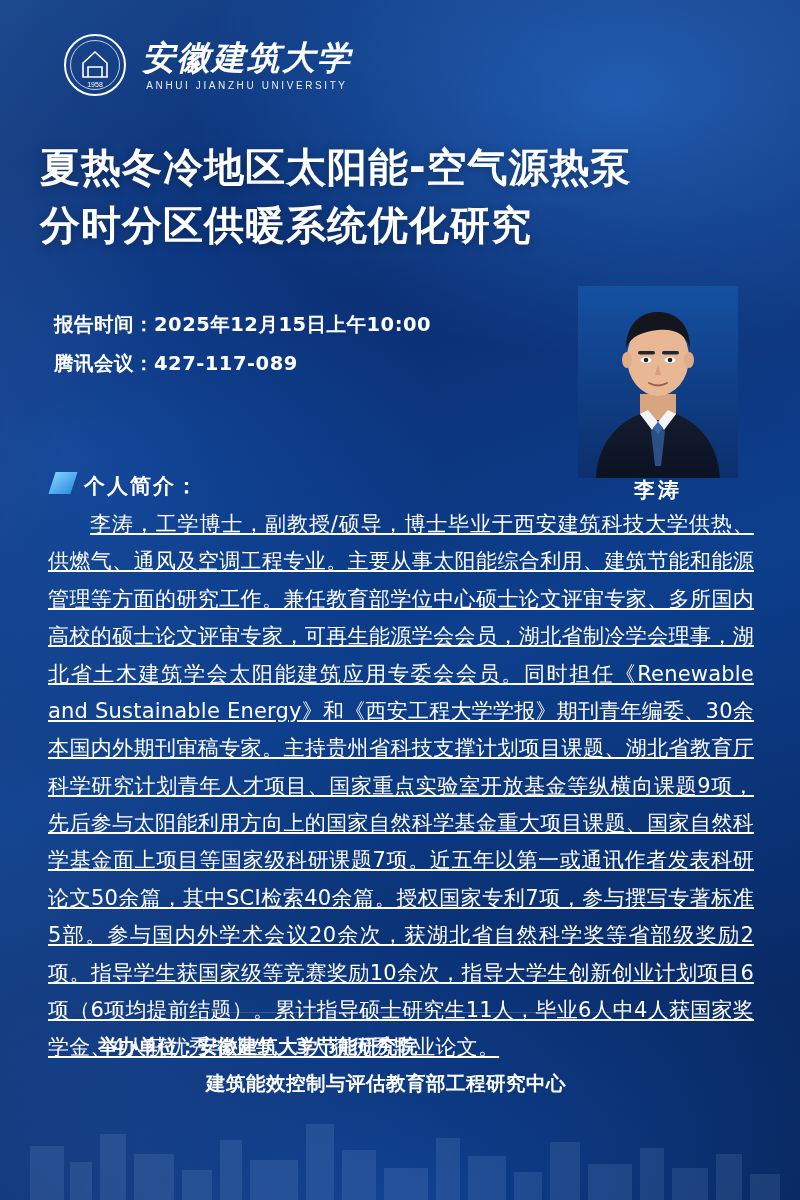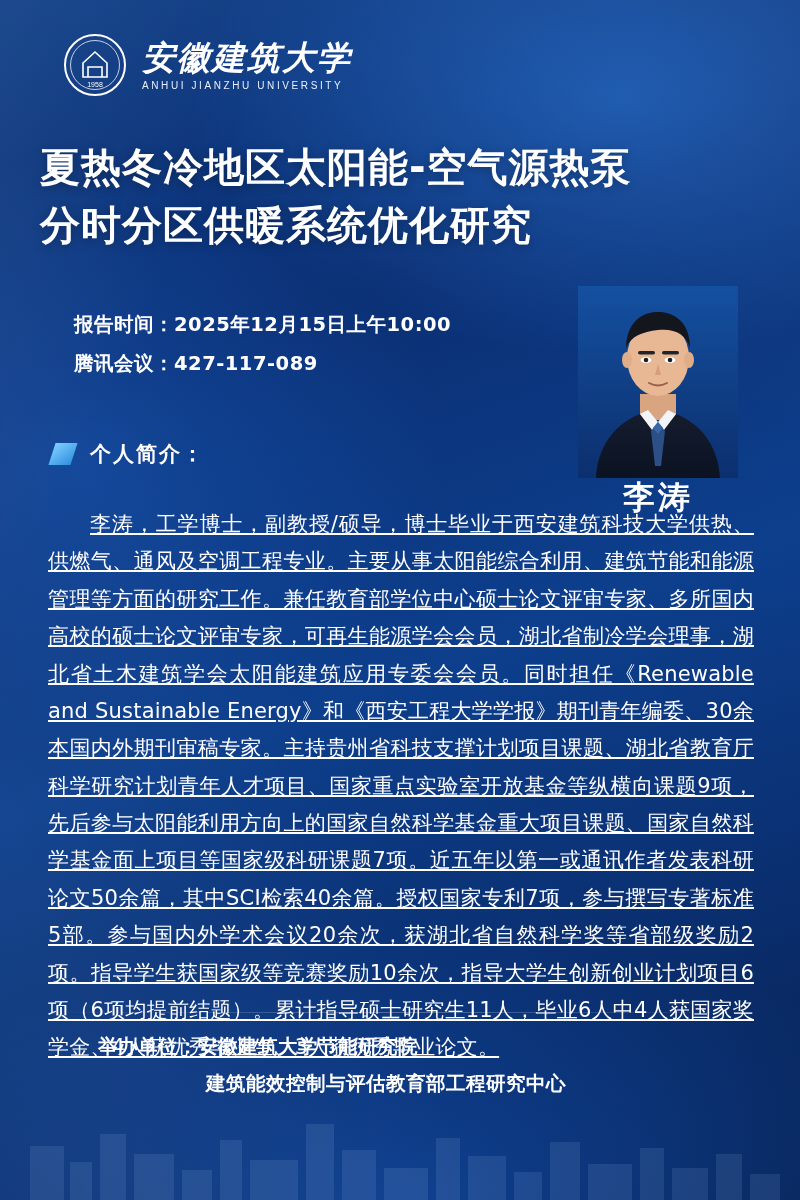--- a/index.html
+++ b/index.html
@@ -59,21 +59,21 @@
     flex: none;
   }
   .logo-seal:before {
     content: "";
     position: absolute;
     inset: 4px;
     border: 1px solid rgba(255,255,255,0.75);
     border-radius: 50%;
   }
   .logo-seal svg { position: absolute; inset: 0; }
-  .logo-text { display: flex; flex-direction: column; }
+  .logo-text { display: flex; flex-direction: column; text-align: center; }
   .logo-cn {
     color: #ffffff;
     font-family: "DejaVu Sans", sans-serif;
     font-size: 33px;
     font-weight: 700;
     letter-spacing: 2px;
     line-height: 1.15;
     font-style: italic;
   }
   .logo-en {
@@ -95,21 +95,21 @@
     font-size: 40px;
     line-height: 1.45;
     letter-spacing: 1px;
     text-shadow: 0 2px 10px rgba(0,0,0,0.3);
     padding: 0 40px;
   }
   
   .info {
     position: absolute;
     top: 305px;
-    left: 74px;
+    left: 54px;
     color: #ffffff;
     font-family: "DejaVu Sans", sans-serif;
     font-size: 19.5px;
     font-weight: 700;
     line-height: 2.0;
     letter-spacing: 0.5px;
   }
   .info div { white-space: nowrap; }
   
   .portrait {
@@ -121,32 +121,32 @@
     overflow: hidden;
   }
   .speaker-name {
     position: absolute;
     top: 476px;
     left: 578px;
     width: 160px;
     text-align: center;
     color: #ffffff;
     font-family: "DejaVu Sans", sans-serif;
-    font-size: 32px;
+    font-size: 21px;
     font-weight: 700;
     letter-spacing: 3px;
   }
   
   .section-head {
     position: absolute;
-    top: 440px;
+    top: 472px;
     left: 52px;
     display: flex;
-    align-items: center;
-    gap: 16px;
+    align-items: flex-start;
+    gap: 10px;
   }
   .section-bar {
     width: 22px;
     height: 22px;
     background: linear-gradient(135deg, #7fd0ff, #2f8fe0);
     transform: skewX(-18deg);
   }
   .section-title {
     color: #ffffff;
     font-family: "DejaVu Sans", sans-serif;

